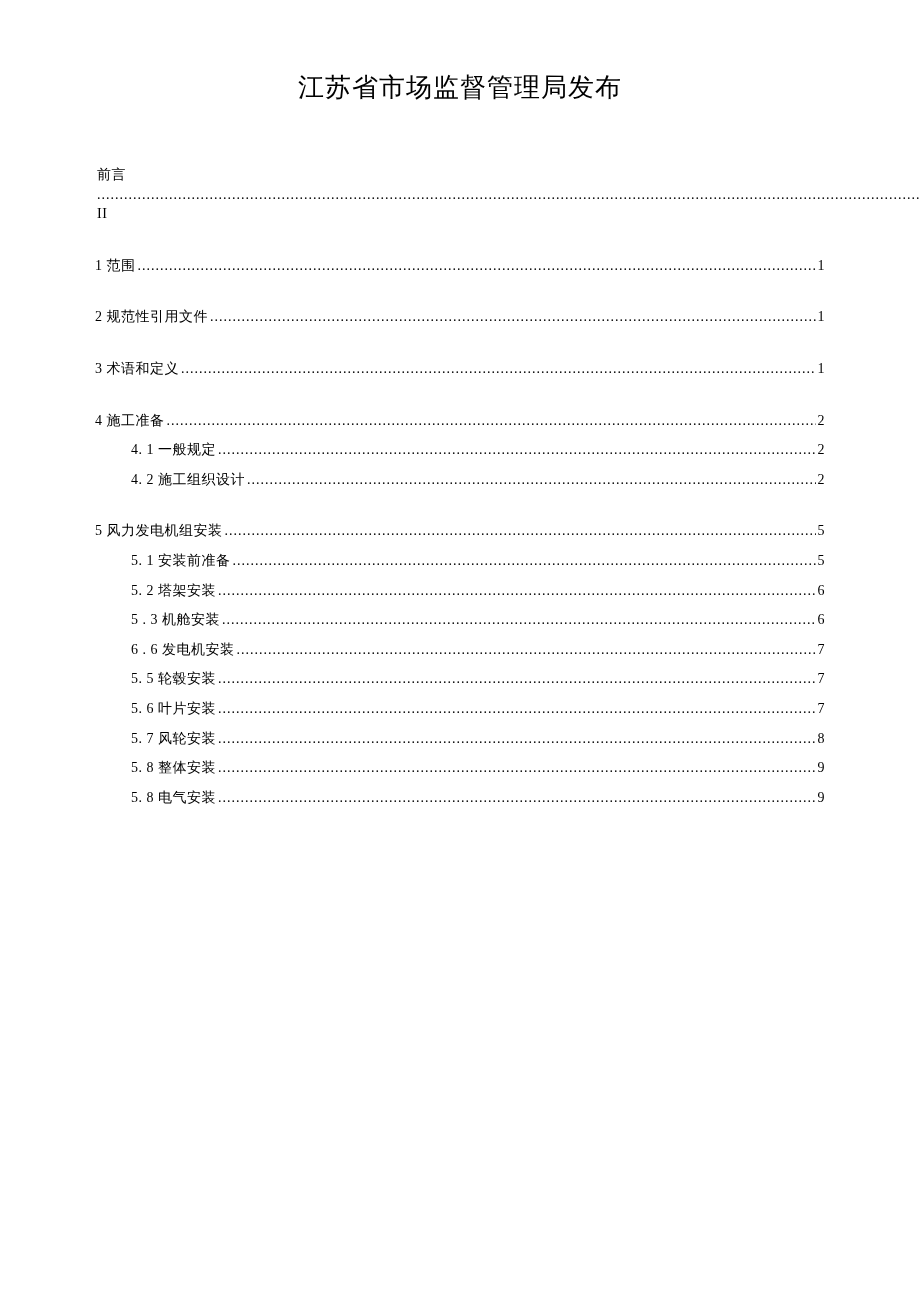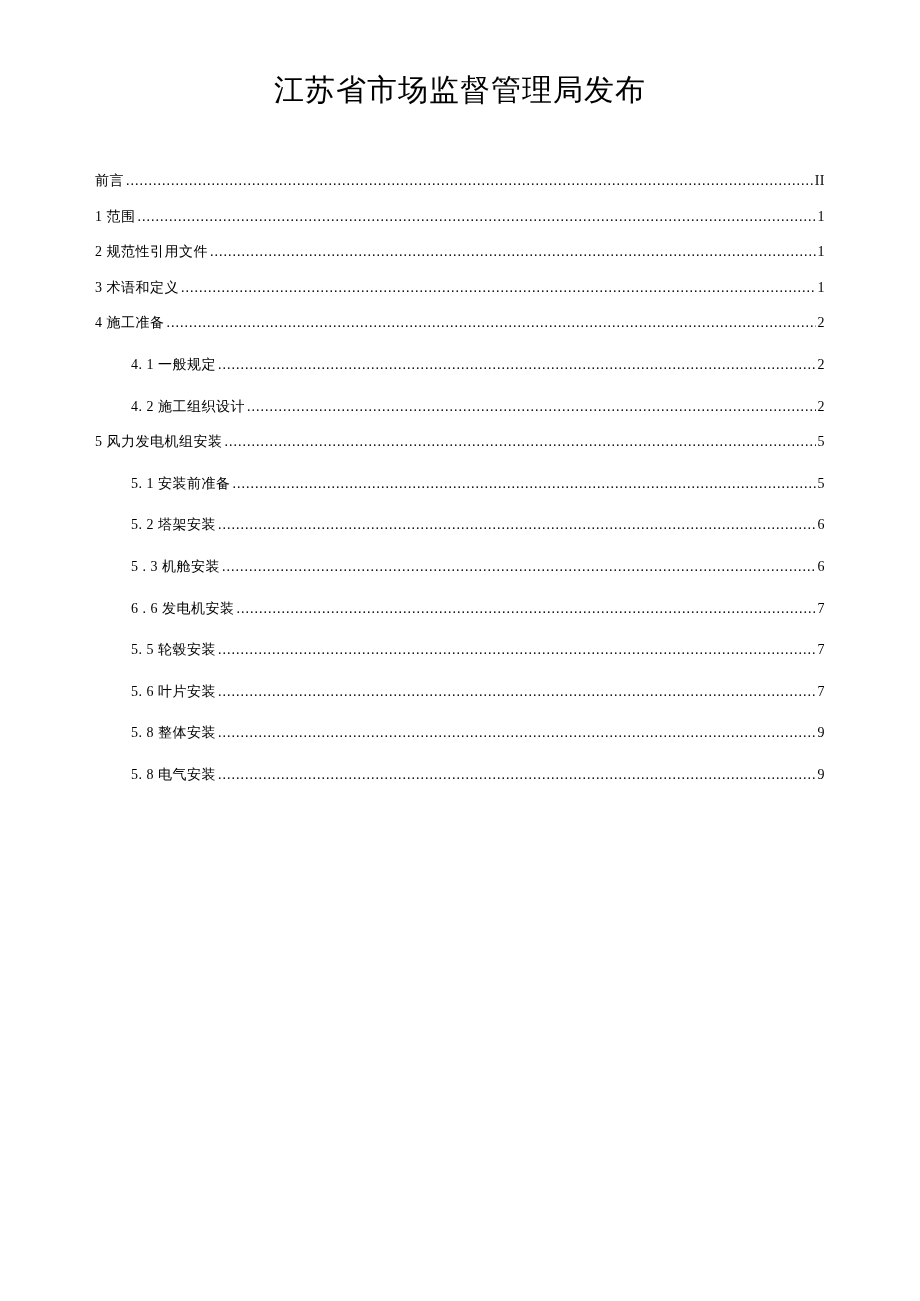--- a/index.html
+++ b/index.html
@@ -10,46 +10,47 @@
     body {
       background: #ffffff;
       font-family: "SimSun", "宋体", serif;
       width: 920px;
       height: 1301px;
       padding: 70px 95px 0 95px;
       color: #000;
     }
     .title {
       text-align: center;
-      font-size: 30px;
+      font-size: 26px;
       font-weight: 500;
       font-family: "SimHei", "黑体", sans-serif;
       letter-spacing: 1px;
       margin-bottom: 60px;
     }
     .toc {
       font-size: 14px;
       line-height: 1.4;
     }
     .toc-entry {
       display: flex;
       align-items: baseline;
       white-space: nowrap;
       margin-bottom: 0;
     }
     .toc-entry.level1 {
-      margin-top: 16px;
+      margin-top: 32px;
       margin-bottom: 0;
     }
     .toc-entry.level1:first-child {
       margin-top: 4px;
+      flex-direction: column;
     }
     .toc-entry.level2 {
       padding-left: 36px;
-      margin-top: 22px;
+      margin-top: 10px;
     }
     .toc-label {
       flex: 0 0 auto;
       letter-spacing: 0.5px;
     }
     .toc-dots {
       flex: 1 1 auto;
       overflow: hidden;
       position: relative;
       min-width: 10px;
@@ -140,20 +141,25 @@
     <span class="toc-label">5.  5 轮毂安装</span>
     <span class="toc-dots"></span>
     <span class="toc-page">7</span>
   </div>
   <div class="toc-entry level2">
     <span class="toc-label">5. 6 叶片安装</span>
     <span class="toc-dots"></span>
     <span class="toc-page">7</span>
   </div>
   <div class="toc-entry level2">
+    <span class="toc-label">5.  7 风轮安装</span>
+    <span class="toc-dots"></span>
+    <span class="toc-page">8</span>
+  </div>
+  <div class="toc-entry level2">
     <span class="toc-label">5. 8   整体安装</span>
     <span class="toc-dots"></span>
     <span class="toc-page">9</span>
   </div>
   <div class="toc-entry level2">
     <span class="toc-label">5. 8   电气安装</span>
     <span class="toc-dots"></span>
     <span class="toc-page">9</span>
   </div>
 </div>

